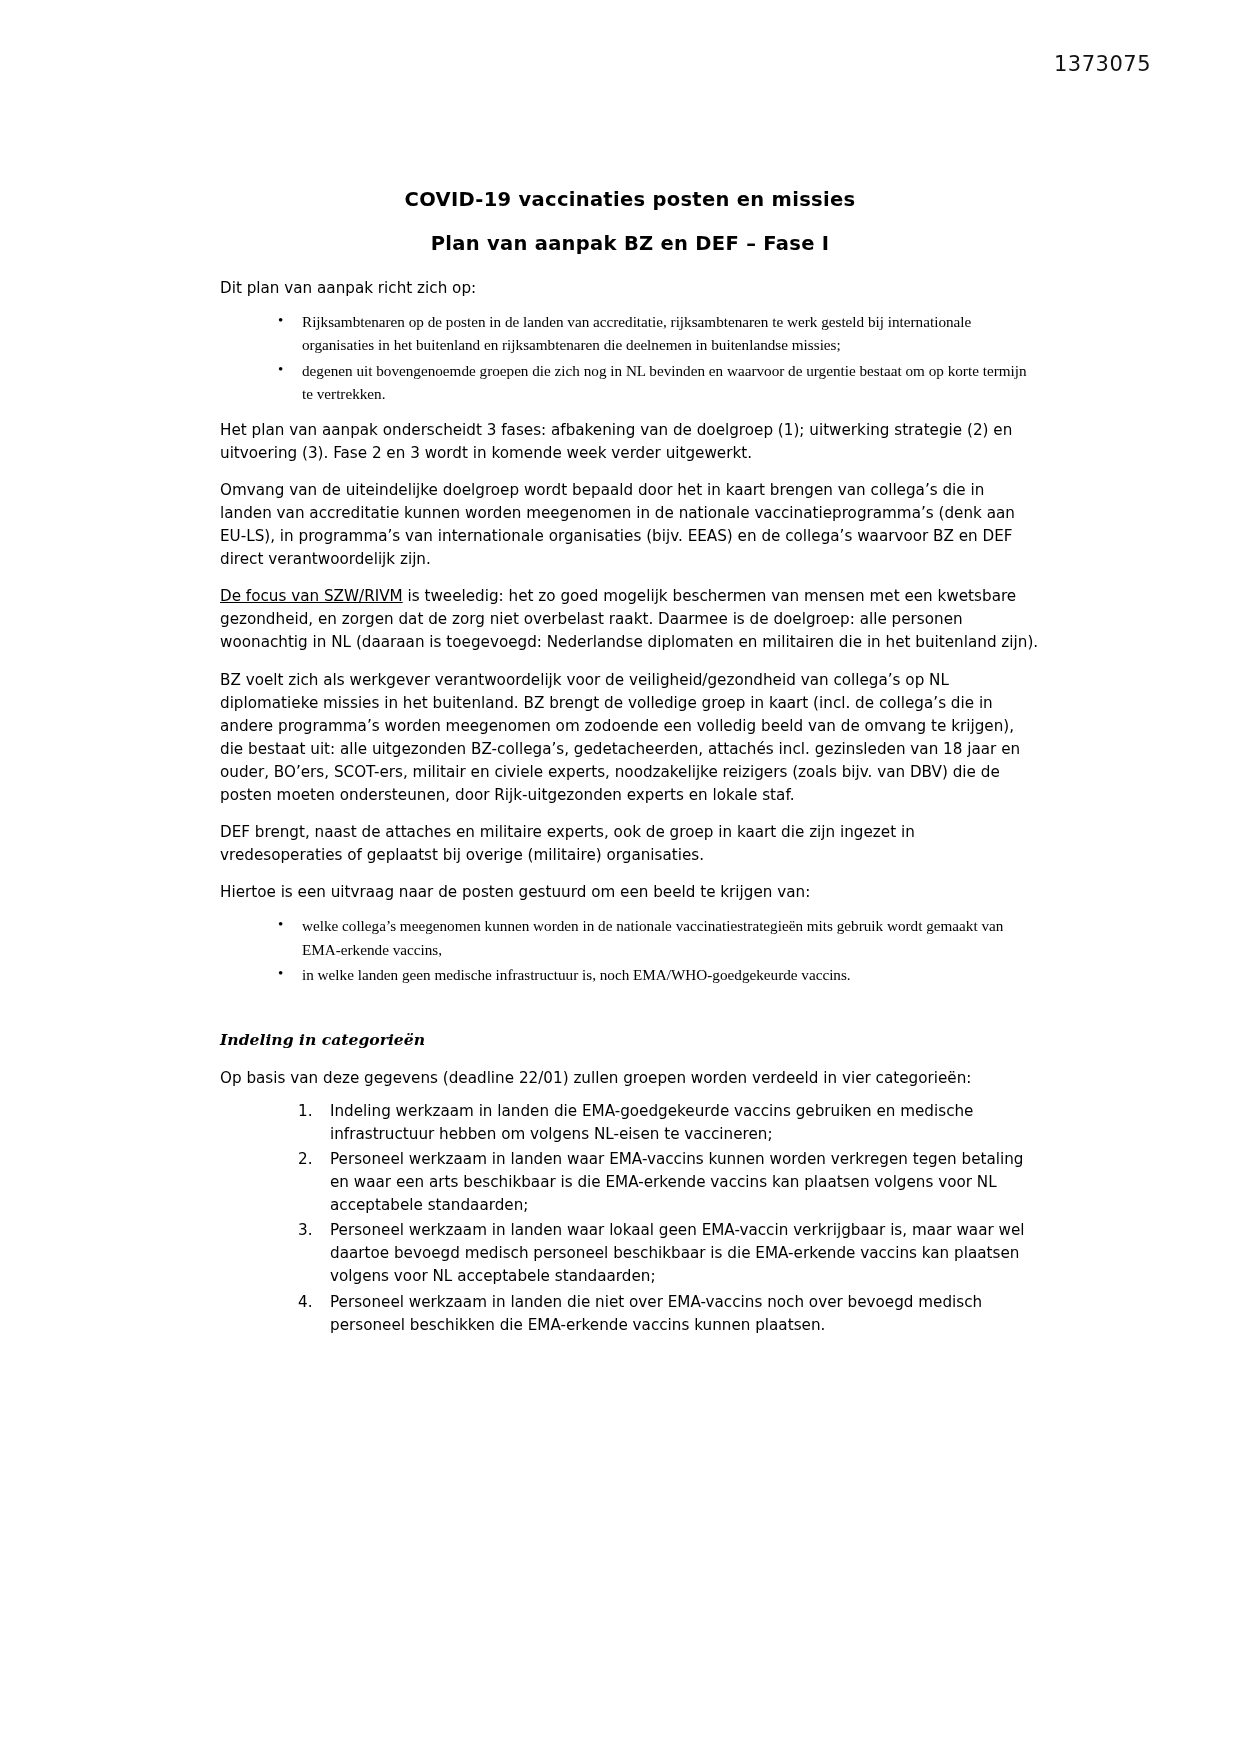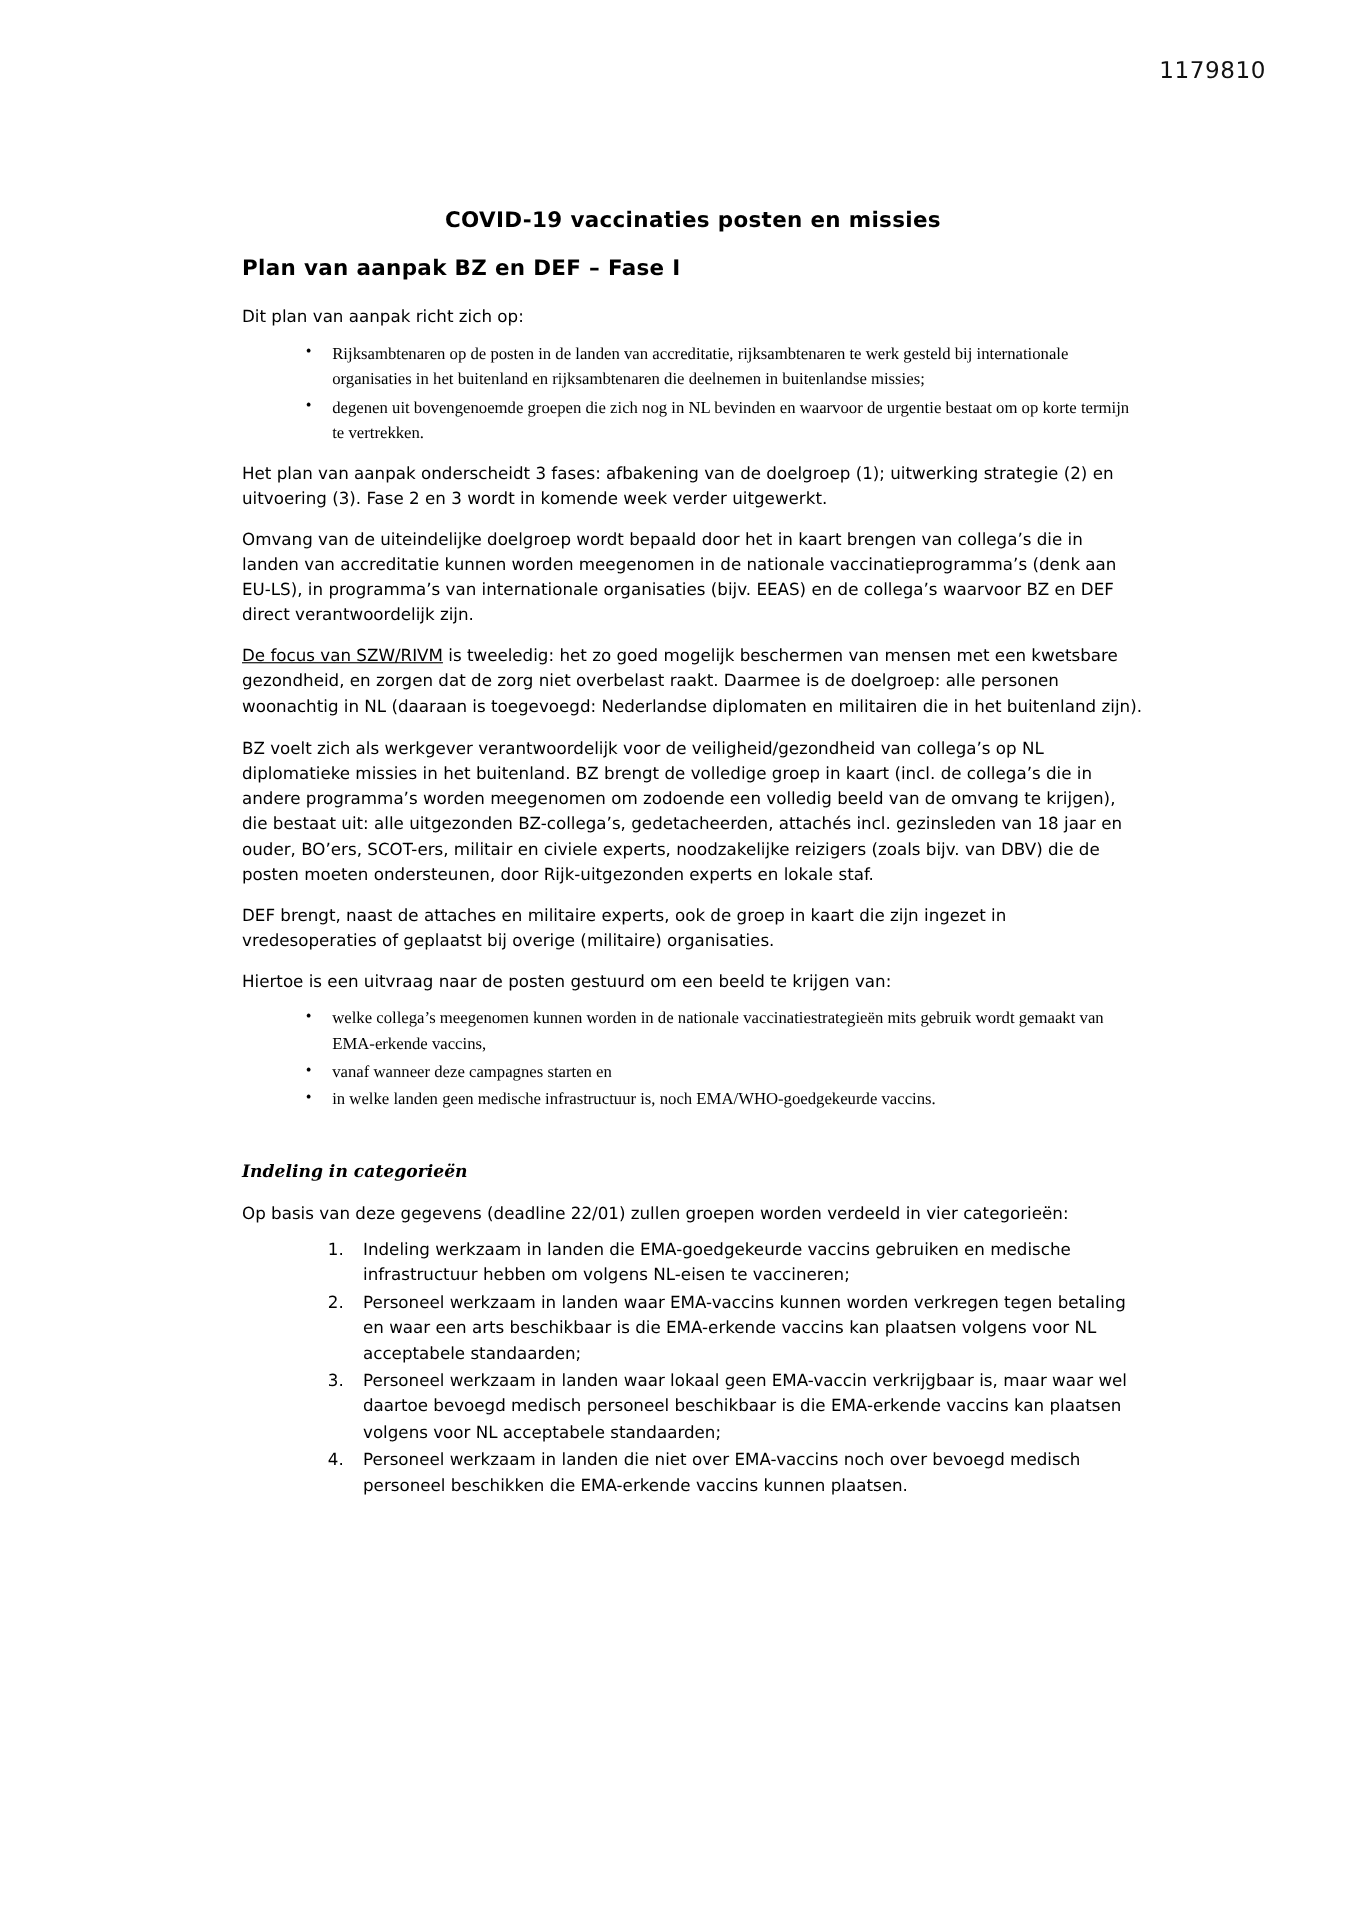--- a/index.html
+++ b/index.html
@@ -34,20 +34,21 @@
     font-size: 19.5px;
     font-weight: bold;
     text-align: center;
     margin: 0 0 0 0;
     letter-spacing: 0.3px;
     line-height: 1.5;
   }
   h2.subtitle {
     font-size: 19.5px;
     font-weight: bold;
+    text-align: center;
     margin: 18px 0 22px 0;
     letter-spacing: 0.3px;
   }
   p.para {
     font-size: 15.2px;
     line-height: 1.52;
     margin: 0 0 14px 0;
     text-align: left;
   }
   p.tight {
@@ -116,21 +117,21 @@
   }
   .underline {
     text-decoration: underline;
   }
 </style>
 </head>
 <body>
 
 <div class="page">
 
-  <div class="doc-number">1179810</div>
+  <div class="doc-number">1373075</div>
 
   <div class="content">
 
     <h1 class="title">COVID-19 vaccinaties posten en missies</h1>
     <h2 class="subtitle">Plan van aanpak BZ en DEF – Fase I</h2>
 
     <p class="para tight">Dit plan van aanpak richt zich op:</p>
 
     <ul class="bullets">
       <li>Rijksambtenaren op de posten in de landen van accreditatie, rijksambtenaren te werk gesteld bij internationale organisaties in het buitenland en rijksambtenaren die deelnemen in buitenlandse missies;</li>
@@ -147,21 +148,20 @@
 
 
     <p class="para">BZ voelt zich als werkgever verantwoordelijk voor de veiligheid/gezondheid van collega’s op NL diplomatieke missies in het buitenland. BZ brengt de volledige groep in kaart (incl. de collega’s die in andere programma’s worden meegenomen om zodoende een volledig beeld van de omvang te krijgen), die bestaat uit: alle uitgezonden BZ-collega’s, gedetacheerden, attachés incl. gezinsleden van 18 jaar en ouder, BO’ers, SCOT-ers, militair en civiele experts, noodzakelijke reizigers (zoals bijv. van DBV) die de posten moeten ondersteunen, door Rijk-uitgezonden experts en lokale staf.</p>
 
     <p class="para">DEF brengt, naast de attaches en militaire experts, ook de groep in kaart die zijn ingezet in vredesoperaties of geplaatst bij overige (militaire) organisaties.</p>
 
     <p class="para tight">Hiertoe is een uitvraag naar de posten gestuurd om een beeld te krijgen van:</p>
 
     <ul class="bullets">
       <li>welke collega’s meegenomen kunnen worden in de nationale vaccinatiestrategieën mits gebruik wordt gemaakt van EMA-erkende vaccins,</li>
-      <li>vanaf wanneer deze campagnes starten en</li>
       <li>in welke landen geen medische infrastructuur is, noch EMA/WHO-goedgekeurde vaccins.</li>
     </ul>
 
     <div class="sub-heading-2">Indeling in categorieën</div>
 
     <p class="para tight">Op basis van deze gegevens (deadline 22/01) zullen groepen worden verdeeld in vier categorieën:</p>
 
     <ol class="numbered">
       <li>Indeling werkzaam in landen die EMA-goedgekeurde vaccins gebruiken en medische infrastructuur hebben om volgens NL-eisen te vaccineren;</li>
       <li>Personeel werkzaam in landen waar EMA-vaccins kunnen worden verkregen tegen betaling en waar een arts beschikbaar is die EMA-erkende vaccins kan plaatsen volgens voor NL acceptabele standaarden;</li>

